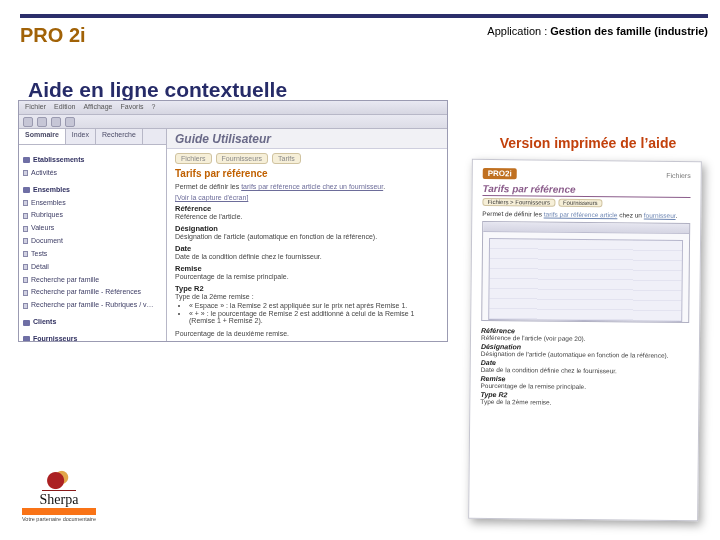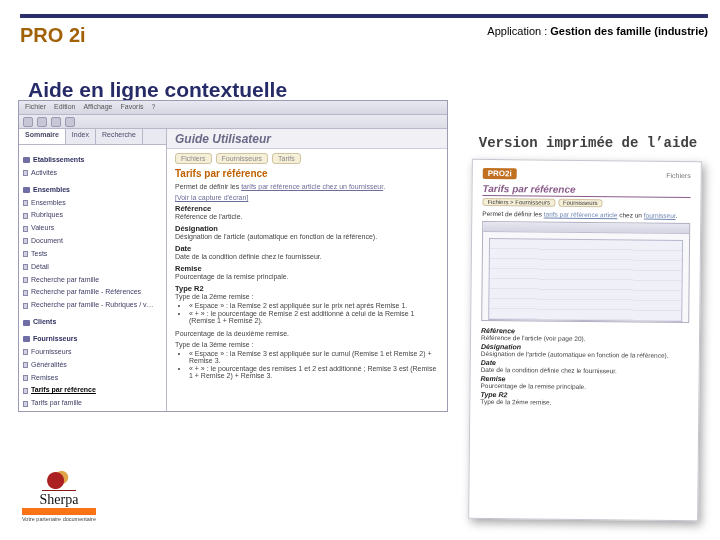--- a/index.html
+++ b/index.html
@@ -42,21 +42,21 @@
   .section-title {
     position: absolute;
     left: 28px; top: 78px;
     font-size: 21px;
     font-weight: 700;
     color: #262b68;
   }
   .help-window {
     position: absolute;
     left: 18px; top: 100px;
-    width: 430px; height: 312px;
+    width: 430px; height: 242px;
     border: 1px solid #9b9bb2;
     background: #f4f3ef;
     font-size: 7px;
     color: #4c4c60;
     overflow: hidden;
   }
   .hw-menu {
     height: 14px;
     background: linear-gradient(#e9e9f2,#d6d6e2);
     border-bottom: 1px solid #b7b7c7;
@@ -146,24 +146,23 @@
   .field .fdesc { font-size:7px; color:#444; }
   .field ul { margin:2px 0 2px 14px; font-size:7px; color:#444; }
   .field li { margin-bottom:1px; }
 
   .version-title {
     position: absolute;
     right: 22px;
     top: 135px;
     font-size: 14px;
     font-weight: 700;
-    color: #404040;
+    color: #c2410c;
     width: 220px;
     text-align: center;
-    font-family: Liberation Mono, monospace;
   }
   .print-page {
     position: absolute;
     right: 20px;
     top: 160px;
     width: 230px;
     height: 360px;
     background: #ffffff;
     border: 1px solid #c6c6d0;
     box-shadow: 3px 4px 10px rgba(0,0,0,0.35);

